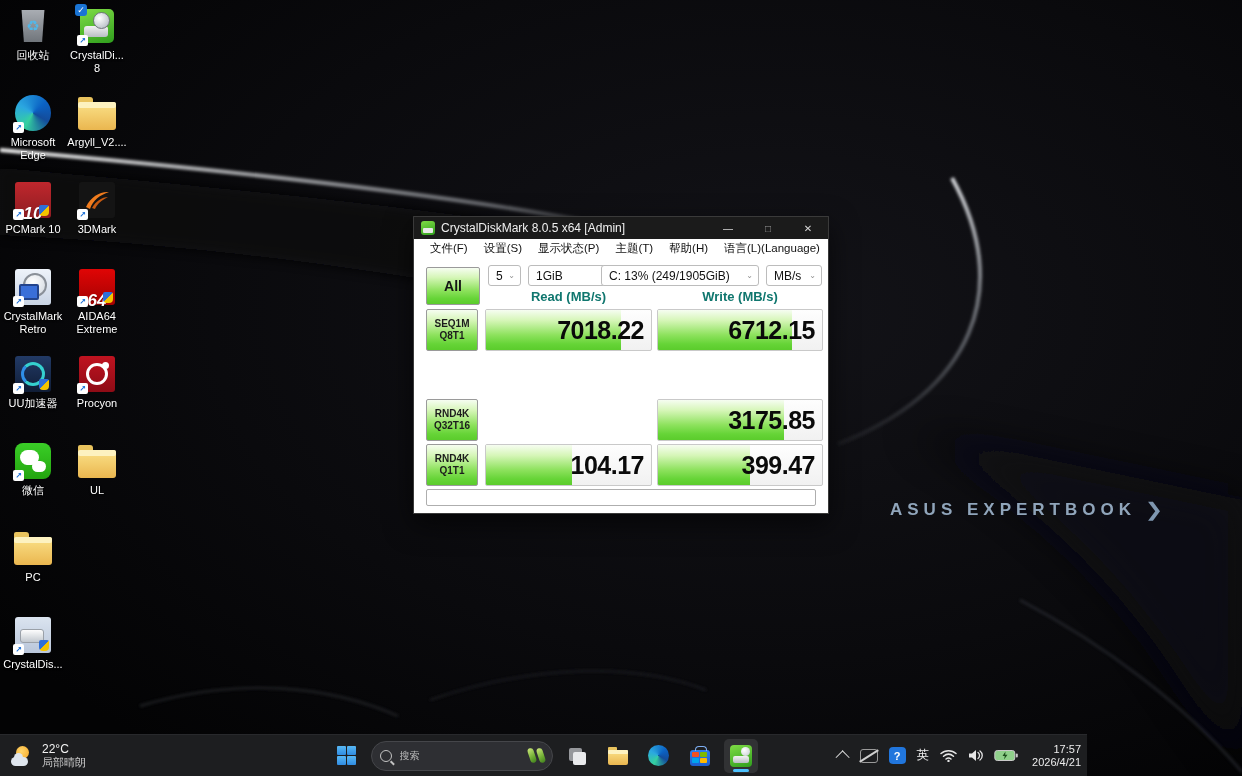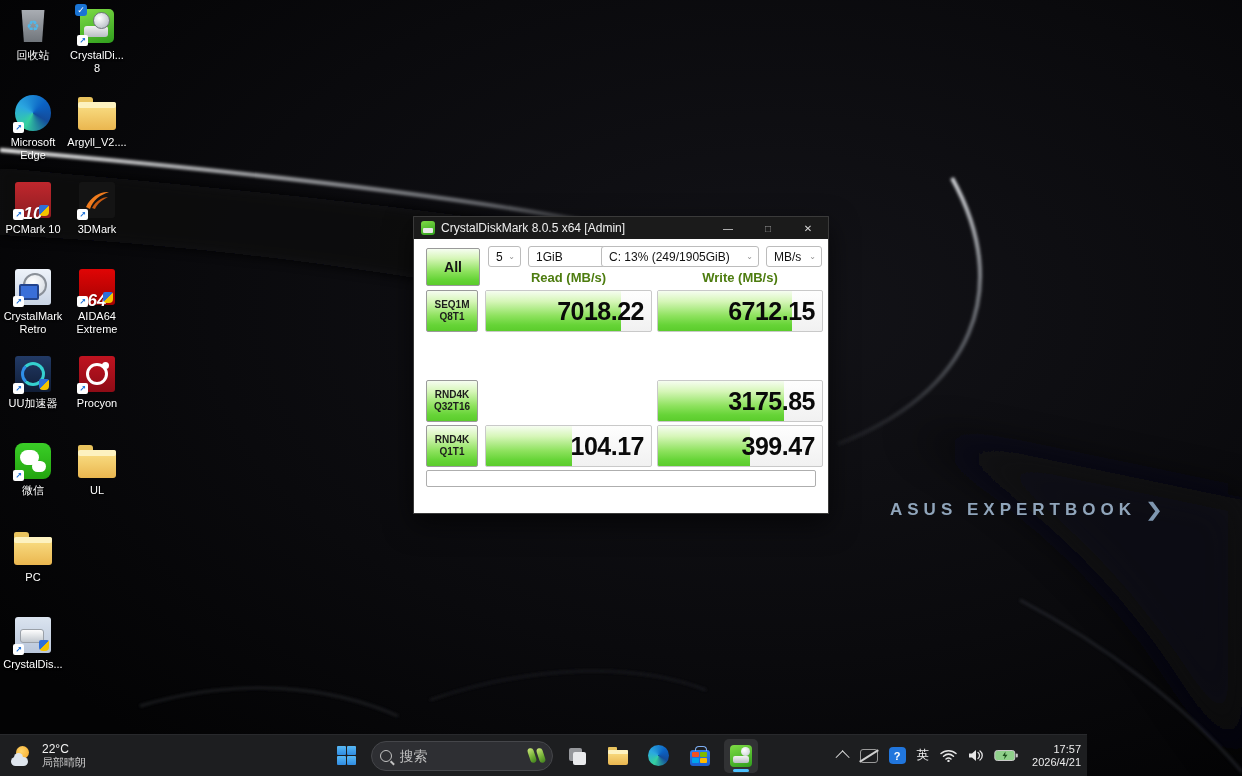--- a/index.html
+++ b/index.html
@@ -70,21 +70,21 @@
   .winbtn{width:40px;height:22px;display:flex;align-items:center;justify-content:center;color:#d8d8d8;font-size:10px;}
   .cdm-menubar{height:19px;background:#fff;display:flex;align-items:center;padding-left:8px;}
   .cdm-menu-item{font-size:11.5px;color:#111;padding:0 8px;}
   .cdm-content{position:relative;width:100%;height:253px;background:#fff;}
   .grn{background:linear-gradient(180deg,#f6fdf1 0%,#d6f6b8 26%,#8ee25e 62%,#66d437 85%,#5bcc2c 100%);}
   .btn-all{position:absolute;left:12px;top:9px;width:52px;height:36px;border:1px solid #9a9a9a;border-radius:2px;
        display:flex;align-items:center;justify-content:center;font-size:14px;font-weight:700;color:#151515;}
   .sel{position:absolute;top:7px;height:21px;border:1px solid #bcbcbc;border-radius:3px;background:#fff;
        display:flex;align-items:center;justify-content:space-between;font-size:12px;color:#111;padding:0 5px 0 7px;box-sizing:border-box;}
   .sel .car{color:#909090;font-size:8px;margin-left:4px;}
-  .colhead{position:absolute;top:31px;font-size:13px;font-weight:700;color:#4d7c0f;text-align:center;}
+  .colhead{position:absolute;top:31px;font-size:13px;font-weight:700;color:#0f766e;text-align:center;}
   .row{position:absolute;left:0;width:100%;height:42px;}
   .cell{position:absolute;top:0;height:42px;box-sizing:border-box;border:1px solid #c9c9c9;border-radius:2px;}
   .cell-label{left:12px;width:52px;display:flex;flex-direction:column;align-items:center;justify-content:center;
        font-size:10px;font-weight:700;color:#1c1c1c;line-height:12px;border-color:#9a9a9a;}
   .cell-val{background:linear-gradient(#fefefe,#f1f1f1);overflow:hidden;}
   .cell-val .fill{position:absolute;left:0;top:0;bottom:0;}
   .cell-val .num{position:absolute;right:7px;top:50%;transform:translateY(-50%);
        font-size:25px;font-weight:700;color:#0a0a0a;letter-spacing:-0.5px;}
   .cell-read{left:71px;width:167px;}
   .cell-write{left:243px;width:166px;}
@@ -105,21 +105,21 @@
   .tb-center{position:absolute;left:50%;top:0;transform:translateX(-50%);height:41px;display:flex;align-items:center;gap:7px;}
   .tb-btn{width:34px;height:34px;border-radius:5px;display:flex;align-items:center;justify-content:center;position:relative;}
   .tb-btn.active{background:rgba(255,255,255,.09);}
   .active-pill{position:absolute;bottom:1px;left:50%;transform:translateX(-50%);width:16px;height:3px;border-radius:2px;background:#4cc2ff;}
   .win-logo{width:19px;height:19px;display:grid;grid-template-columns:9px 9px;grid-template-rows:9px 9px;gap:1px;}
   .win-logo span{background:linear-gradient(180deg,#58b8f4,#2f8ce2);border-radius:1px;}
   .searchbox{width:182px;height:30px;border-radius:16px;background:#2e2f33;border:1px solid #45464a;
        display:flex;align-items:center;padding:0 8px;box-sizing:border-box;gap:6px;}
   .mag{width:10px;height:10px;border:1.6px solid #c3c3c3;border-radius:50%;position:relative;flex:0 0 auto;}
   .mag::after{content:"";position:absolute;right:-4px;bottom:-3px;width:5px;height:1.6px;background:#c3c3c3;transform:rotate(45deg);}
-  .searchbox input{flex:1;background:transparent;border:none;outline:none;color:#d6d6d6;font-size:14px;
+  .searchbox input{flex:1;background:transparent;border:none;outline:none;color:#d6d6d6;font-size:10px;
        font-family:"Liberation Sans","DejaVu Sans",sans-serif;min-width:0;}
   .searchbox input::placeholder{color:#bdbdbd;}
   .search-art{display:flex;gap:3px;flex:0 0 auto;}
   .search-art i{display:block;width:6px;height:15px;border-radius:3px;transform:rotate(-18deg);
        background:linear-gradient(160deg,#cde87c,#6fae33 60%,#3f7d1e);}
   .tv-back{width:13px;height:13px;background:#96989c;border-radius:2px;position:absolute;left:9px;top:9px;}
   .tv-front{width:13px;height:13px;background:#e9eaec;border-radius:2px;position:absolute;left:13px;top:13px;}
   .mini-folder{width:20px;height:15px;background:linear-gradient(#fbe289,#eab64f);border-radius:2px;position:relative;margin-top:3px;}
   .mini-folder::before{content:"";position:absolute;top:-3px;left:0;width:9px;height:4px;background:#e9c35e;border-radius:1px 1px 0 0;}
   .mini-folder::after{content:"";position:absolute;top:0;left:0;right:0;height:4px;background:#fdf2c0;border-radius:1px;}
@@ -332,20 +332,28 @@
   <div class="cdm">
     <div class="cdm-titlebar">
       <div class="cdm-titleicon"></div>
       <div class="cdm-title">CrystalDiskMark 8.0.5 x64 [Admin]</div>
       <div class="cdm-winbtns">
         <div class="winbtn">—</div>
         <div class="winbtn" style="color:#9a9a9a">□</div>
         <div class="winbtn">✕</div>
       </div>
     </div>
+    <div class="cdm-menubar">
+      <span class="cdm-menu-item">文件(F)</span>
+      <span class="cdm-menu-item">设置(S)</span>
+      <span class="cdm-menu-item">显示状态(P)</span>
+      <span class="cdm-menu-item">主题(T)</span>
+      <span class="cdm-menu-item">帮助(H)</span>
+      <span class="cdm-menu-item">语言(L)(Language)</span>
+    </div>
     <div class="cdm-content">
       <div class="btn-all grn">All</div>
 
       <div class="sel" style="left:74px;width:33px">
         <span>5</span>
         <span class="car">⌄</span>
       </div>
       <div class="sel" style="left:114px;width:88px">
         <span>1GiB</span>
         <span class="car">⌄</span>

